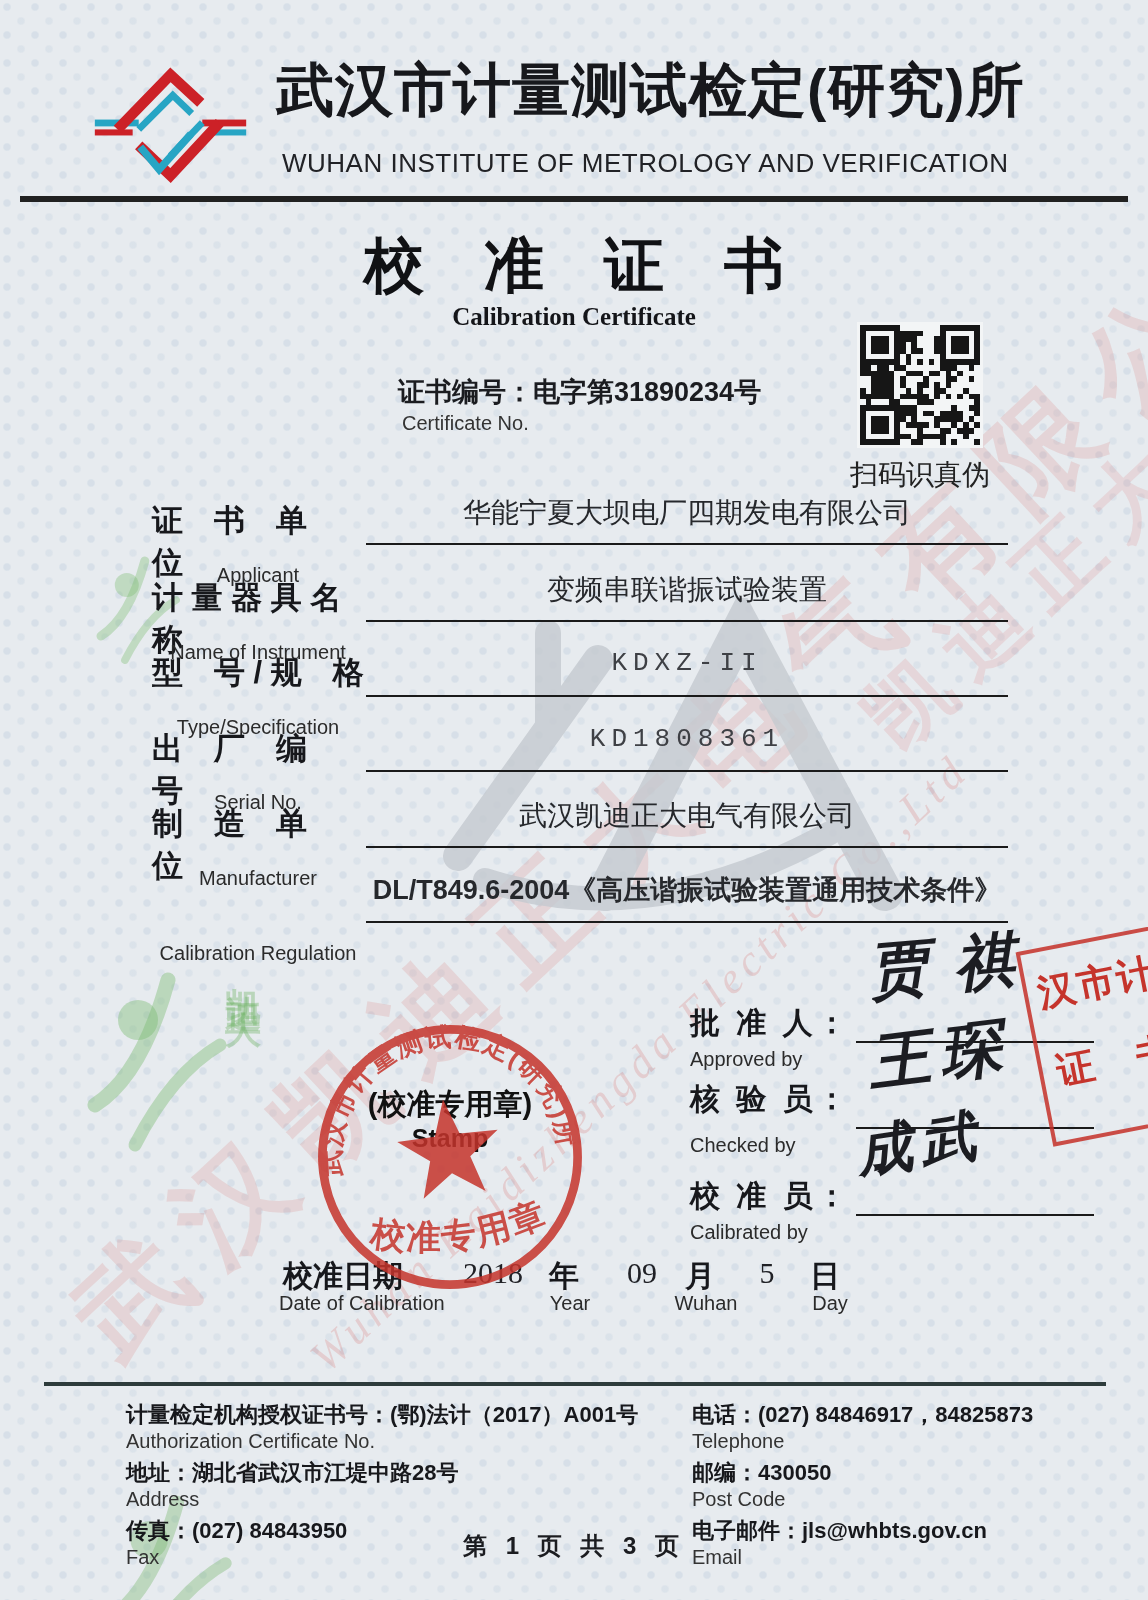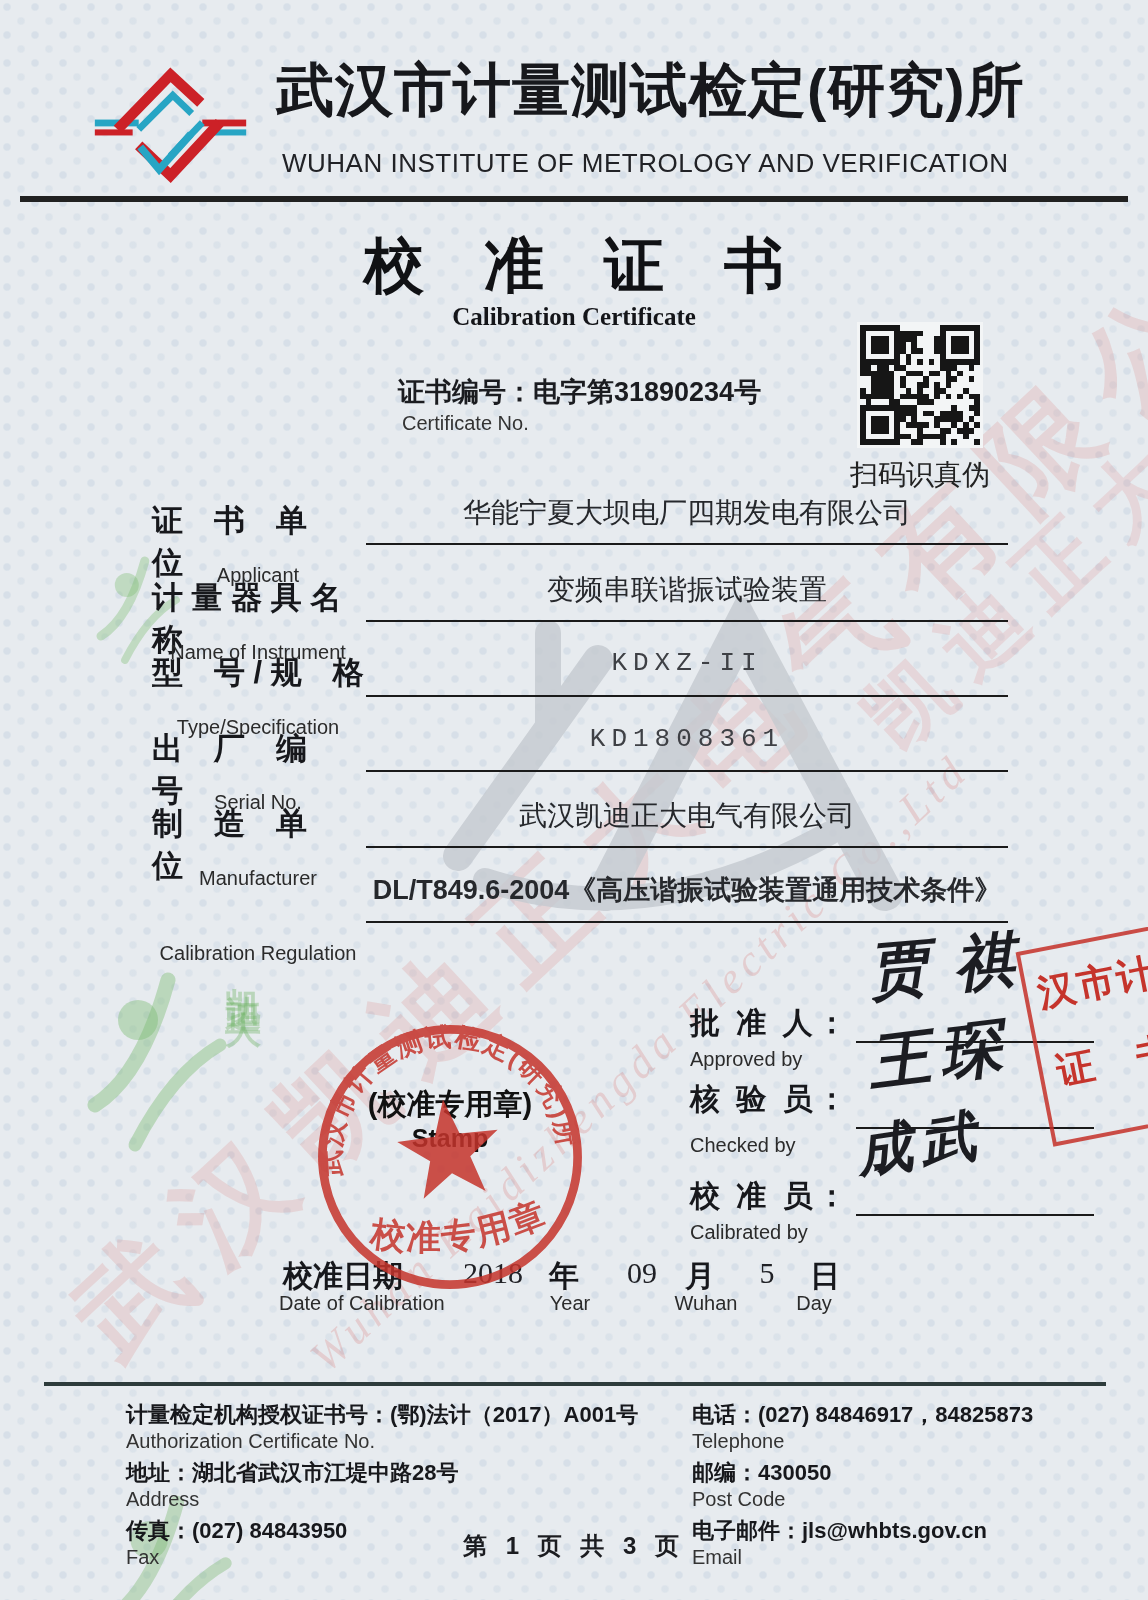--- a/index.html
+++ b/index.html
@@ -672,21 +672,21 @@
   <div class="abs z5 d-cn" style="left:283px">校准日期</div>
   <div class="abs z5 d-en" style="left:279px">Date of Calibration</div>
   <div class="abs z5 d-num" style="left:448px;width:90px">2018</div>
   <div class="abs z5 d-cn" style="left:549px">年</div>
   <div class="abs z5 d-en" style="left:540px;width:60px">Year</div>
   <div class="abs z5 d-num" style="left:612px;width:60px">09</div>
   <div class="abs z5 d-cn" style="left:685px">月</div>
   <div class="abs z5 d-en" style="left:666px;width:80px">Wuhan</div>
   <div class="abs z5 d-num" style="left:737px;width:60px">5</div>
   <div class="abs z5 d-cn" style="left:810px">日</div>
-  <div class="abs z5 d-en" style="left:784px;width:60px">Day</div>
+  <div class="abs z5 d-en" style="left:800px;width:60px">Day</div>
 
   <div class="abs z5 ftr-rule"></div>
 
   <div class="abs z5 ft-cn" style="left:126px;top:1400px">计量检定机构授权证书号：(鄂)法计（2017）A001号</div>
   <div class="abs z5 ft-en" style="left:126px;top:1430px">Authorization Certificate No.</div>
   <div class="abs z5 ft-cn" style="left:126px;top:1458px">地址：湖北省武汉市江堤中路28号</div>
   <div class="abs z5 ft-en" style="left:126px;top:1488px">Address</div>
   <div class="abs z5 ft-cn" style="left:126px;top:1516px">传真：(027) 84843950</div>
   <div class="abs z5 ft-en" style="left:126px;top:1546px">Fax</div>
 

